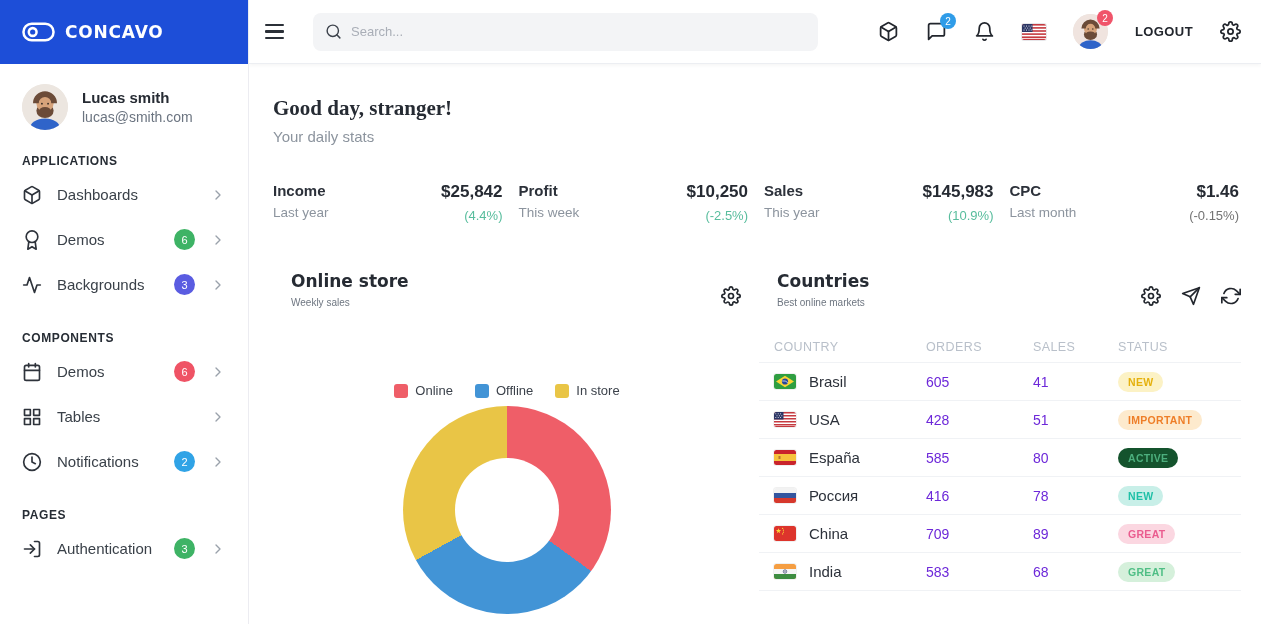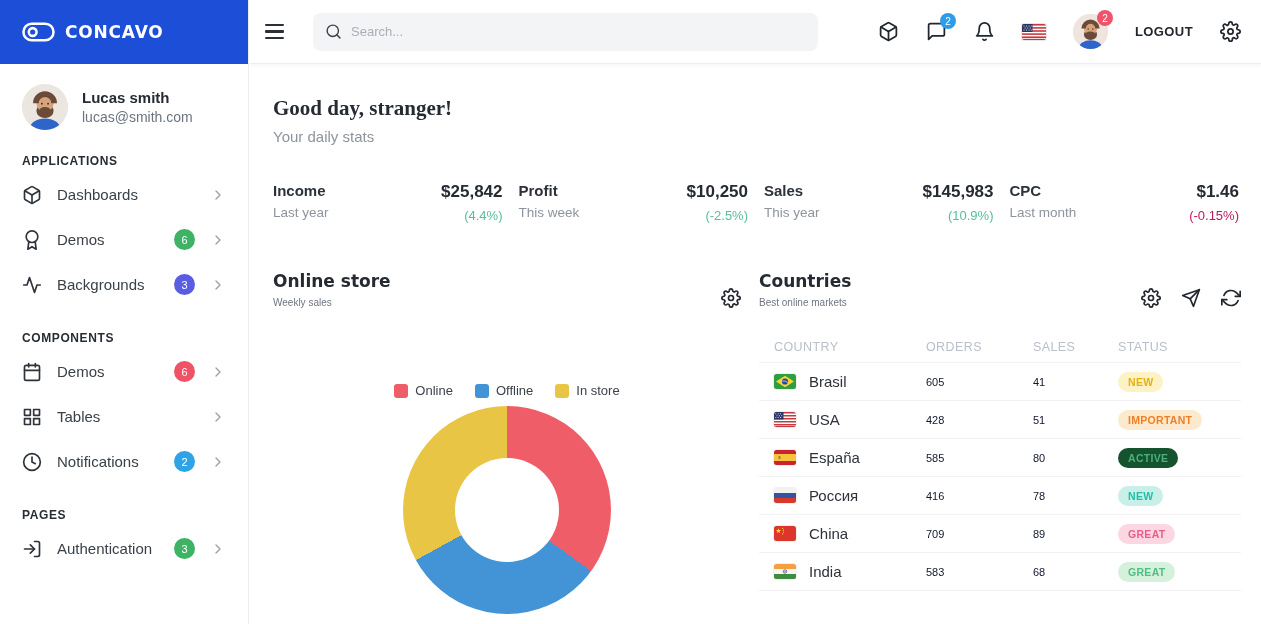--- a/index.html
+++ b/index.html
@@ -59,21 +59,21 @@
   .greet-sub { font-size:15px; color:#8c949e; margin-top:7px; }
   .stats { display:grid; grid-template-columns:repeat(4,1fr); gap:16px; margin-top:37px; padding-right:2px; }
   .stat { display:flex; justify-content:space-between; }
   .stat-label { font-size:15px; font-weight:bold; color:#2c313a; }
   .stat-sub { font-size:13.5px; color:#8c949e; margin-top:6px; }
   .stat-value { font-size:17px; font-weight:bold; color:#262b33; text-align:right; }
   .stat-change { font-size:13px; margin-top:6px; text-align:right; }
 
   
   .cards { display:grid; grid-template-columns:468px auto; gap:18px; margin-top:48px; }
-  .card-head { display:flex; align-items:flex-end; }
+  .card-head { display:flex; align-items:center;margin-left:18px; }
   .card-title { font-family:"DejaVu Sans", sans-serif; font-weight:bold; font-size:17px; color:#262b33; }
   .card-sub { font-size:10px; color:#6e7681; margin-top:6px; }
   .card-icons { margin-left:auto; display:flex; gap:20px; color:#22262d; padding-top:12px; }
   .card-icons > span { cursor:pointer; }
 
   
   .legend { display:flex; justify-content:center; gap:22px; margin-top:57px; }
   .legend-item { display:flex; align-items:center; gap:7px; cursor:pointer;margin-top:18px; }
   .legend-swatch { width:14px; height:14px; border-radius:3px; }
   .legend-label { font-size:13px; color:#3c424b; }
@@ -85,21 +85,21 @@
   
   .table { margin-top:24px; }
   .trow { display:grid; grid-template-columns:152px 107px 85px auto; align-items:center;
     padding:0 15px; height:38px; }
   .trow.head { height:30px; }
   .trow + .trow { border-top:1px solid #f0f2f5; }
   .table-bottom { border-bottom:1px solid #f0f2f5; }
   .th { font-size:12.5px; color:#b9c0ca; letter-spacing:.4px; }
   .country-cell { display:flex; align-items:center; gap:13px; font-size:15px; color:#2c313a; }
   .flag { border-radius:2.5px; overflow:hidden; box-shadow:0 0 0 1px rgba(0,0,0,.06); flex:none; }
-  .num { font-size:11px; color:#0f172a; }
+  .num { font-size:14px; color:#6d28d9; }
   .status-pill { display:inline-block; font-size:10.5px; font-weight:bold; letter-spacing:.3px;
     padding:4px 10px; border-radius:10px; }
 </style>
 </head>
 <body>
 
 <div class="app">
 
   <aside class="sidebar">
     <div class="brand" style="background: #1d4ed8;">
@@ -378,21 +378,21 @@
              <div class="stat-change" style="color: rgb(88, 189, 157);">(10.9%)</div>
           </div>
       </div>
       <div class="stat">
         <div>
             <div class="stat-label">CPC</div>
              <div class="stat-sub">Last month</div>
           </div>
         <div>
             <div class="stat-value">$1.46</div>
-             <div class="stat-change" style="color: #be185d;">(-0.15%)</div>
+             <div class="stat-change" style="color: #737373;">(-0.15%)</div>
           </div>
       </div>
     </div>
 
     <div class="cards">
 
       <section>
         <div class="card-head">
           <div>
             <div class="card-title">Online store</div>

